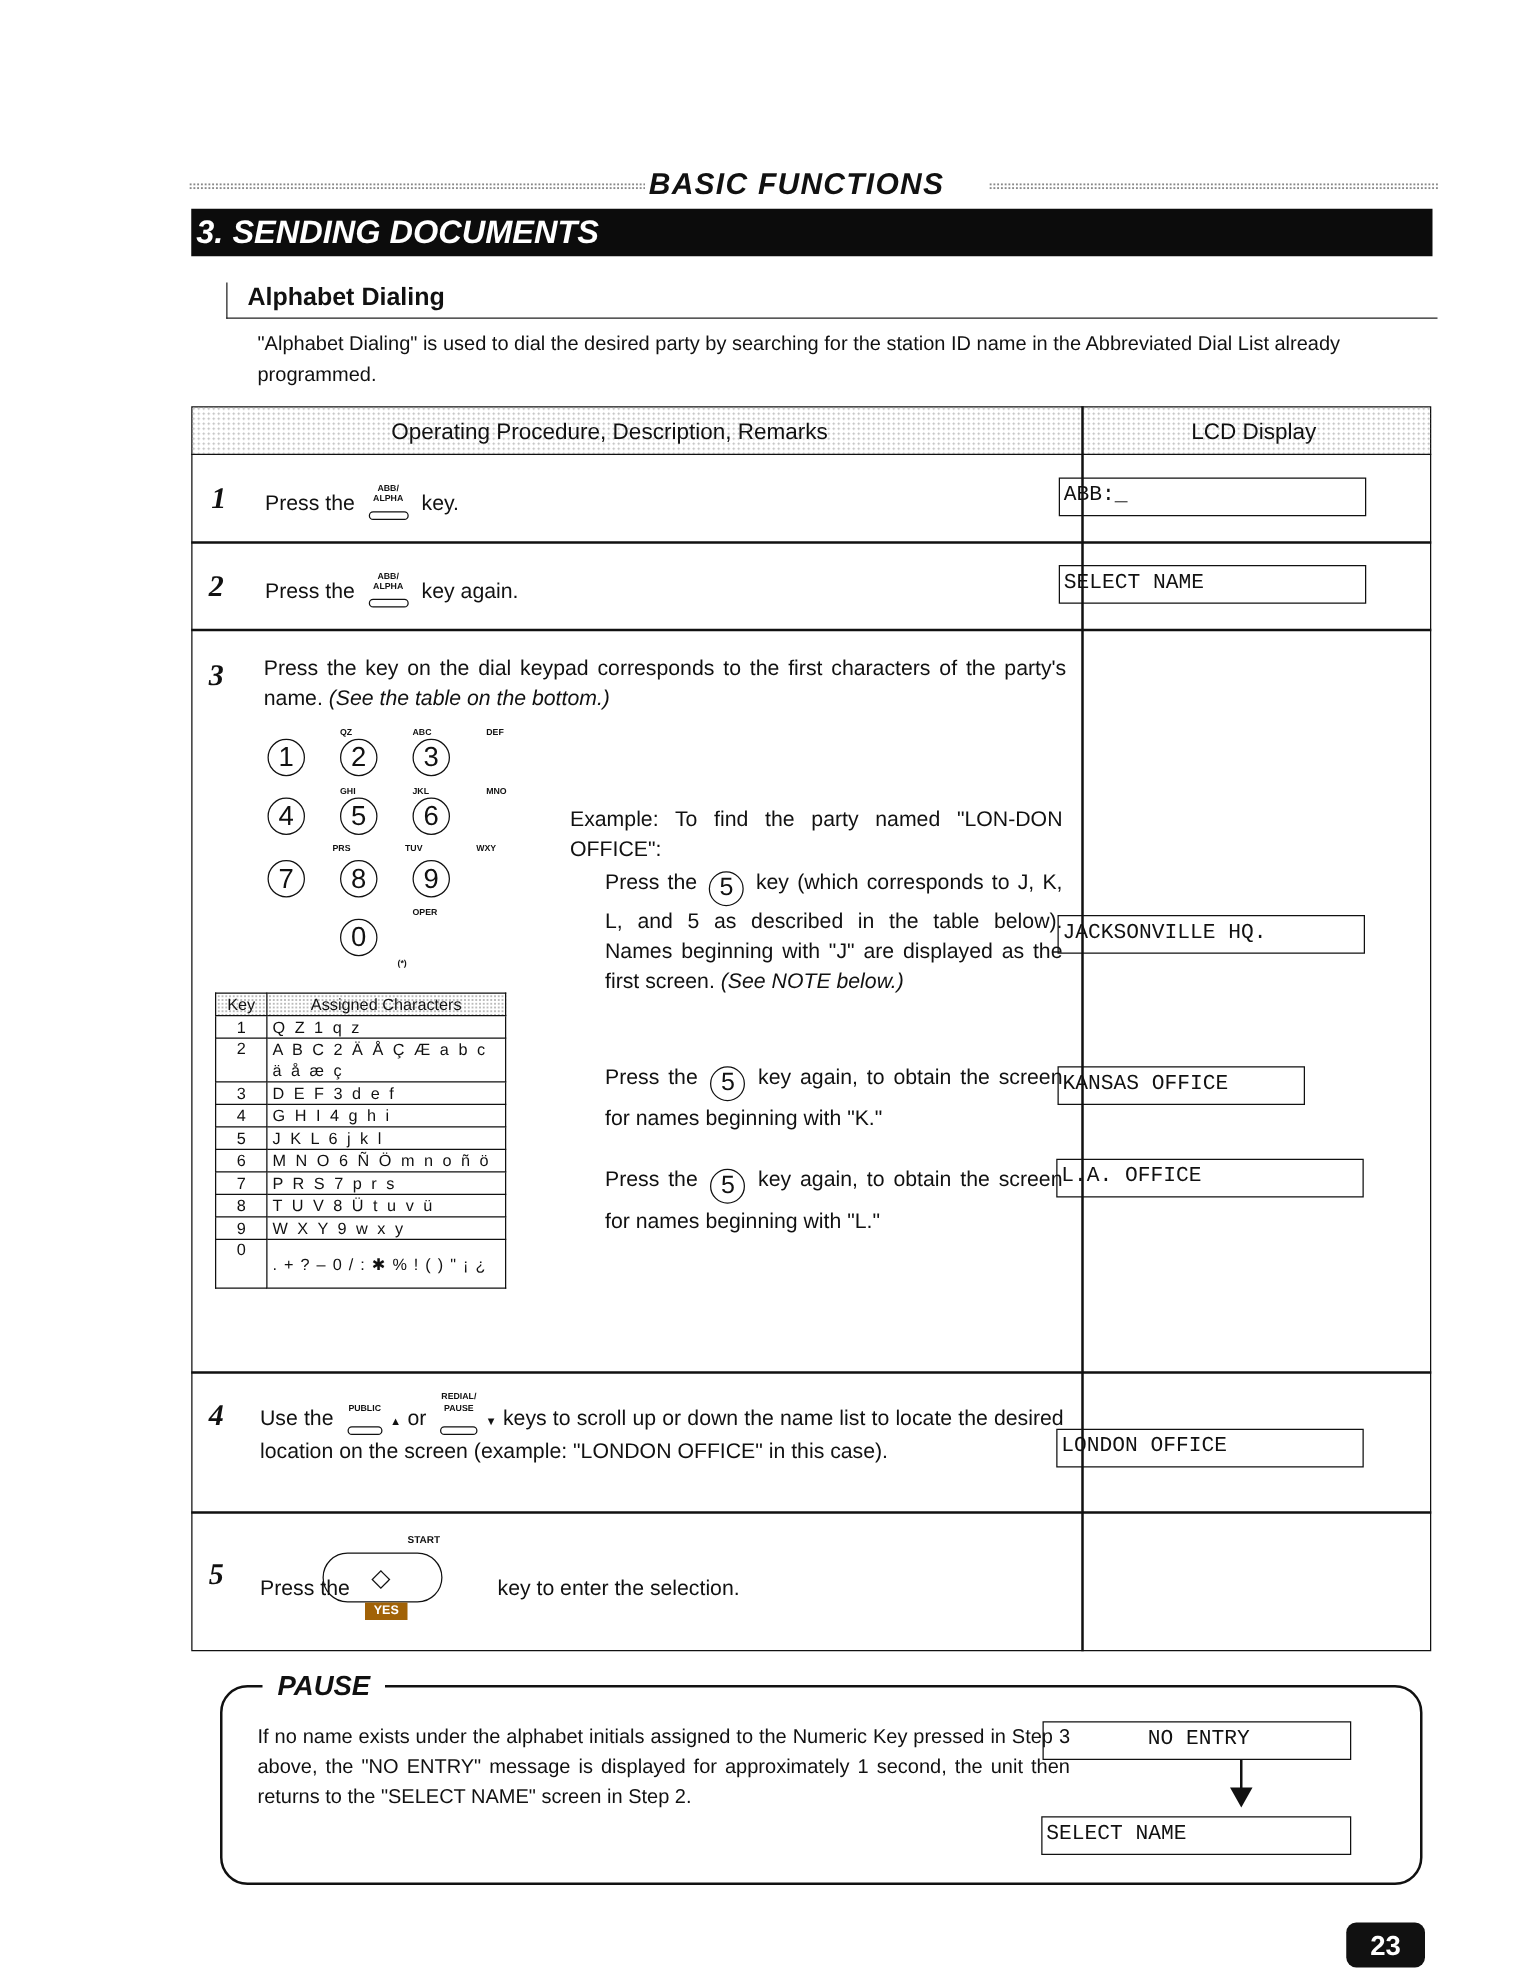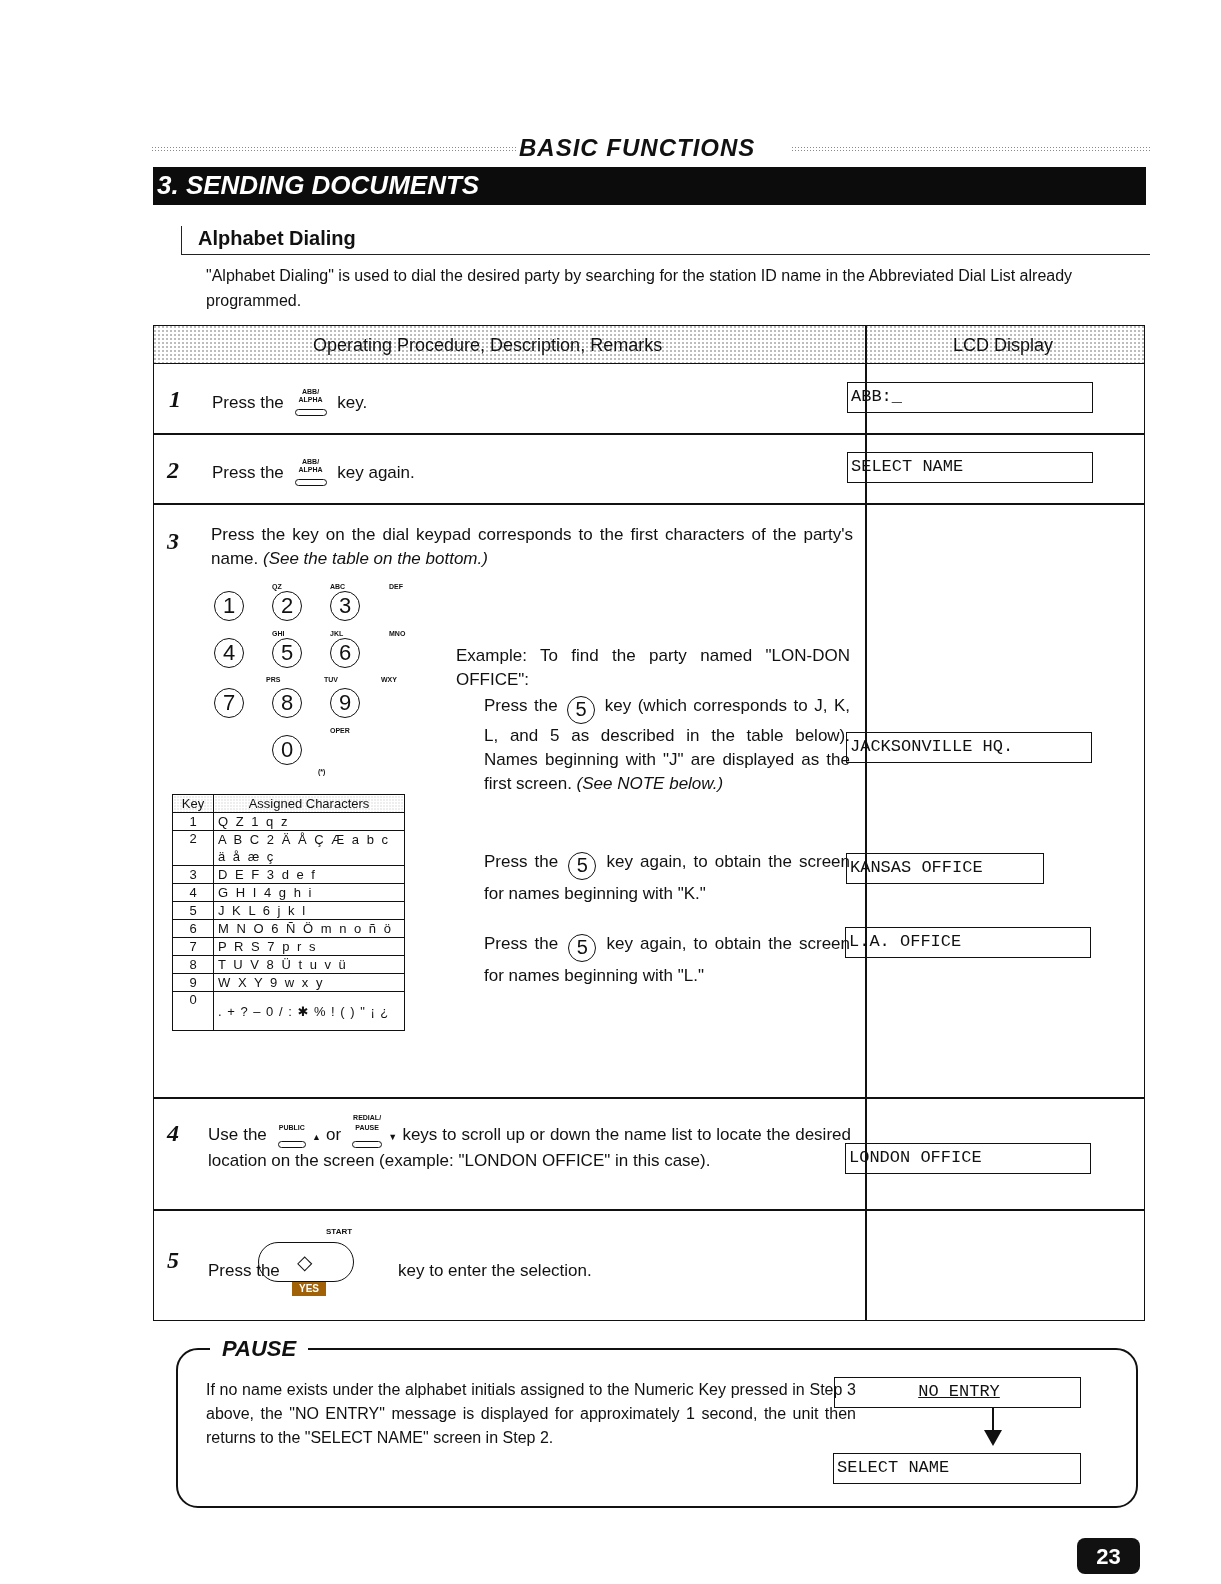--- a/index.html
+++ b/index.html
@@ -251,18 +251,18 @@
 <div class="start-key">
   <span class="diamond">◇</span>
 </div>
 <div class="yes-badge">YES</div>
 <div class="abs step-text" style="left:172px;top:1259px;">Press the</div>
 <div class="abs step-text" style="left:362px;top:1259px;">key to enter the selection.</div>
 
 <div class="abs note-box"></div>
 <div class="abs note-title">PAUSE</div>
 <div class="abs note-text">If no name exists under the alphabet initials assigned to the Numeric Key pressed in Step 3 above, the "NO ENTRY" message is displayed for approximately 1 second, the unit then returns to the "SELECT NAME" screen in Step 2.</div>
-<div class="lcd" style="left:834px;top:1377px;width:247px;text-align:center;text-decoration:underline;">NO ENTRY</div>
+<div class="lcd" style="left:834px;top:1377px;width:247px;text-align:center;">NO ENTRY</div>
 <div class="abs" style="left:956px;top:1408px;width:1.5px;height:30px;background:#111;"></div>
 <div class="abs" style="left:948px;top:1430px;width:0;height:0;border-left:9px solid transparent;border-right:9px solid transparent;border-top:16px solid #111;"></div>
 <div class="lcd" style="left:833px;top:1453px;width:248px;">SELECT NAME</div>
 
 <div class="abs page-num">23</div>
 
 </body></html>

